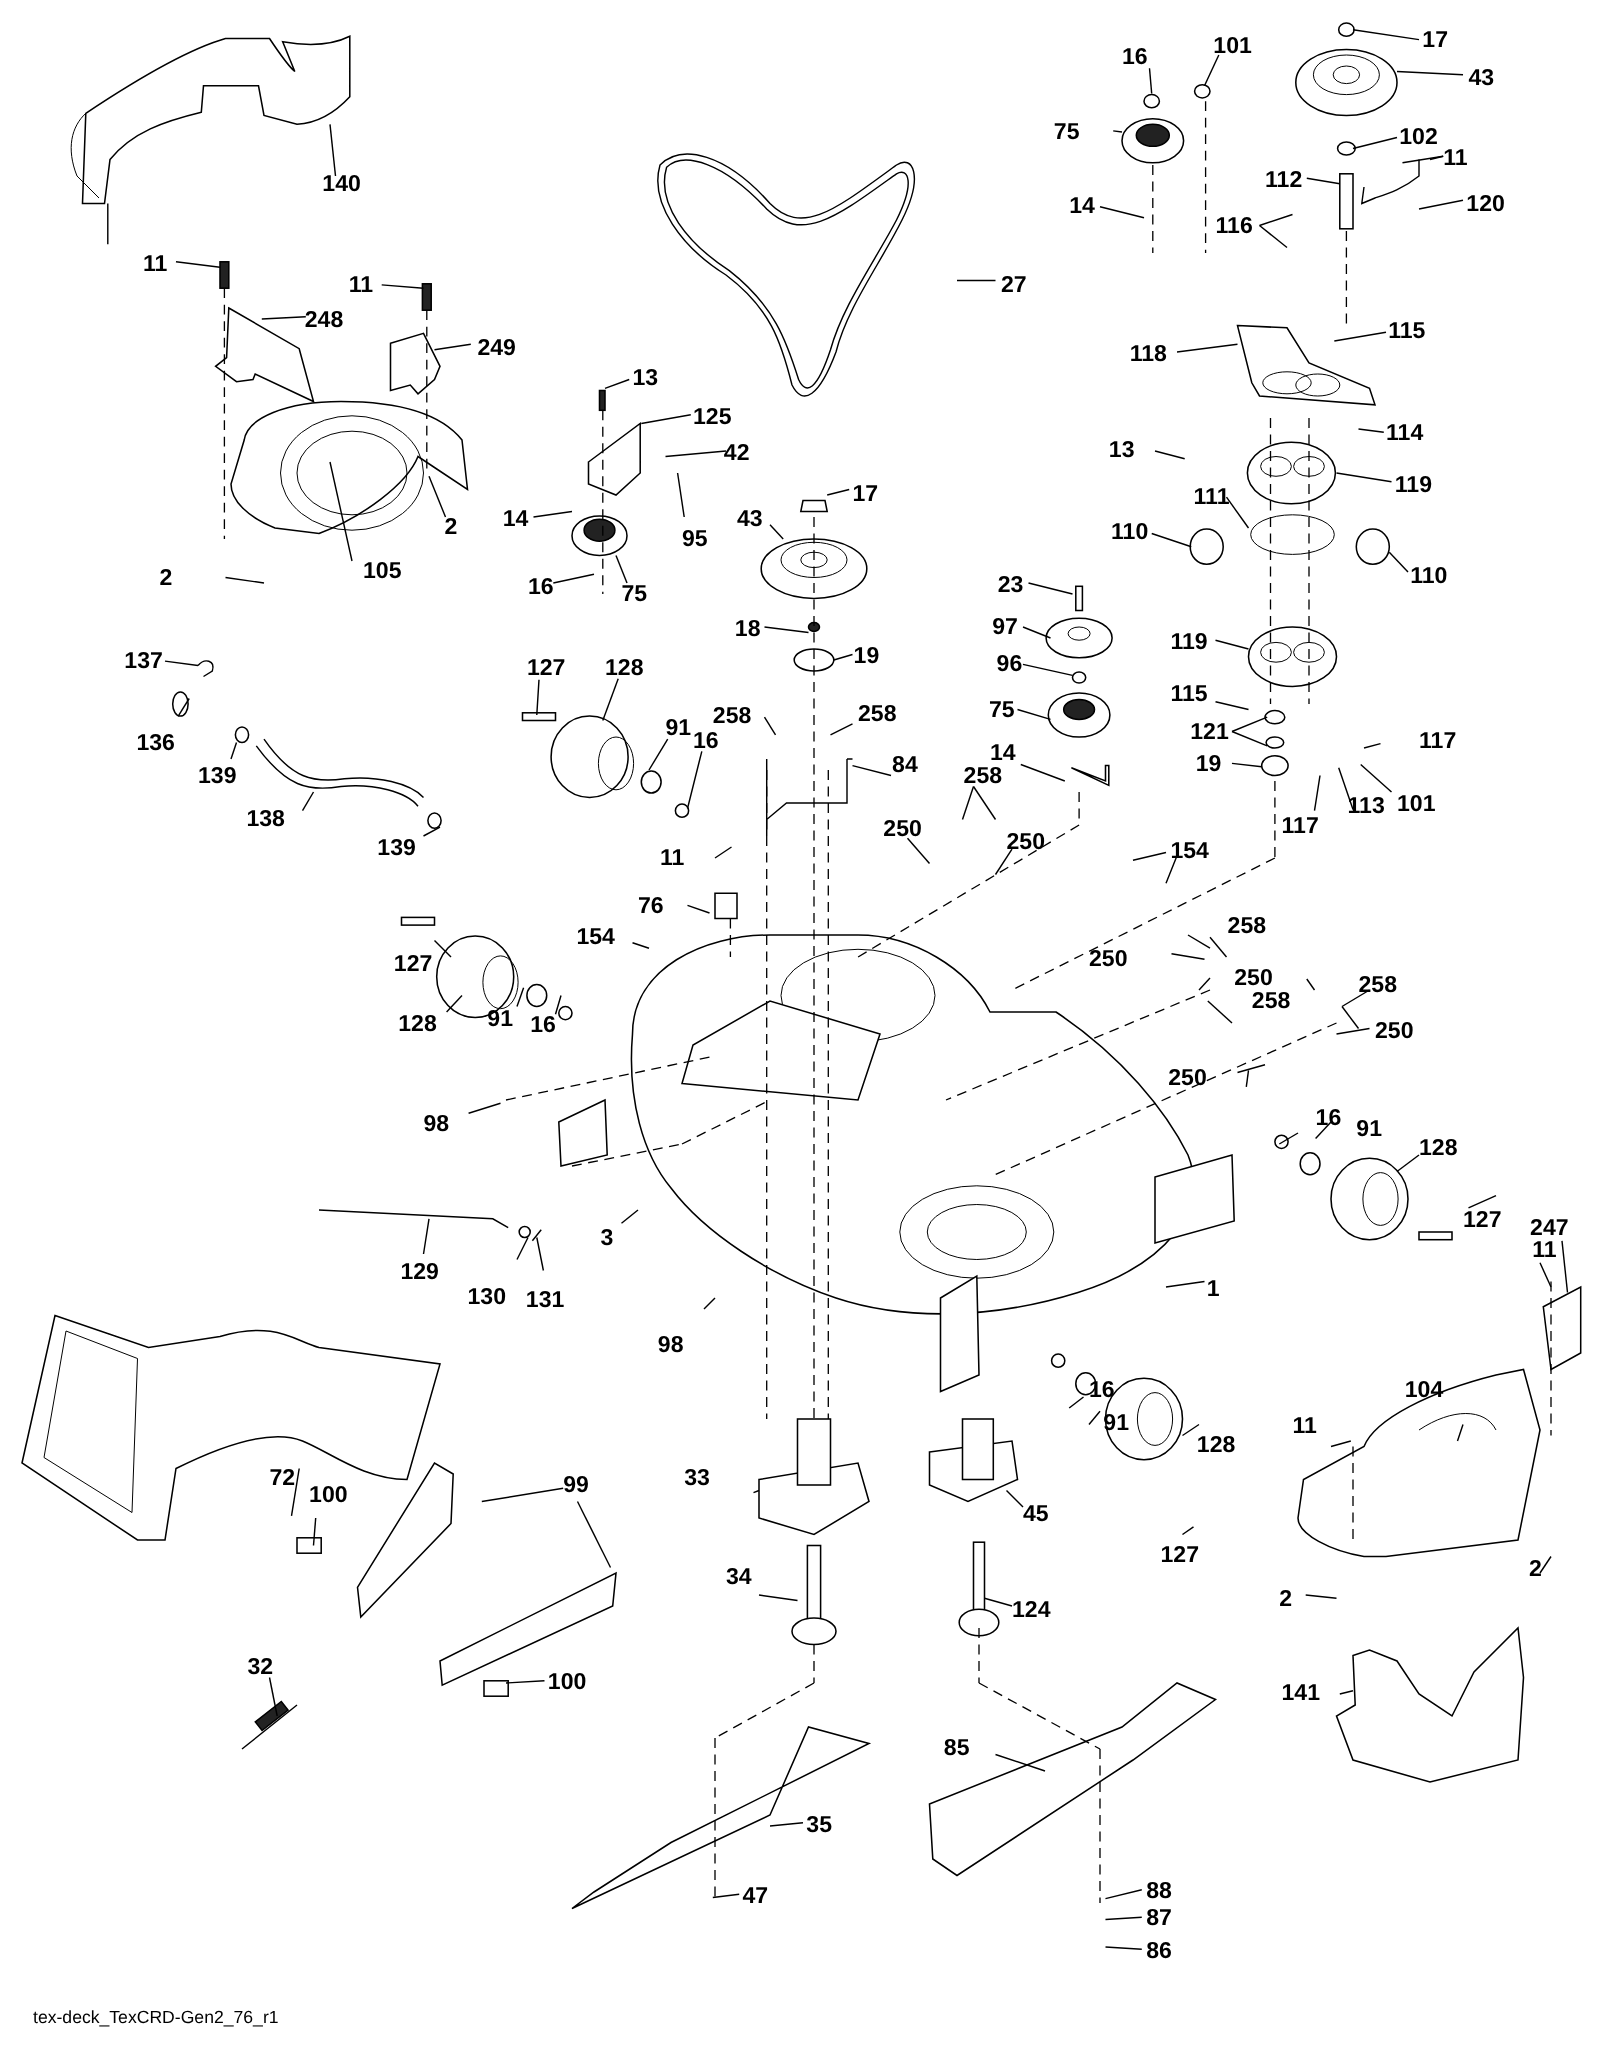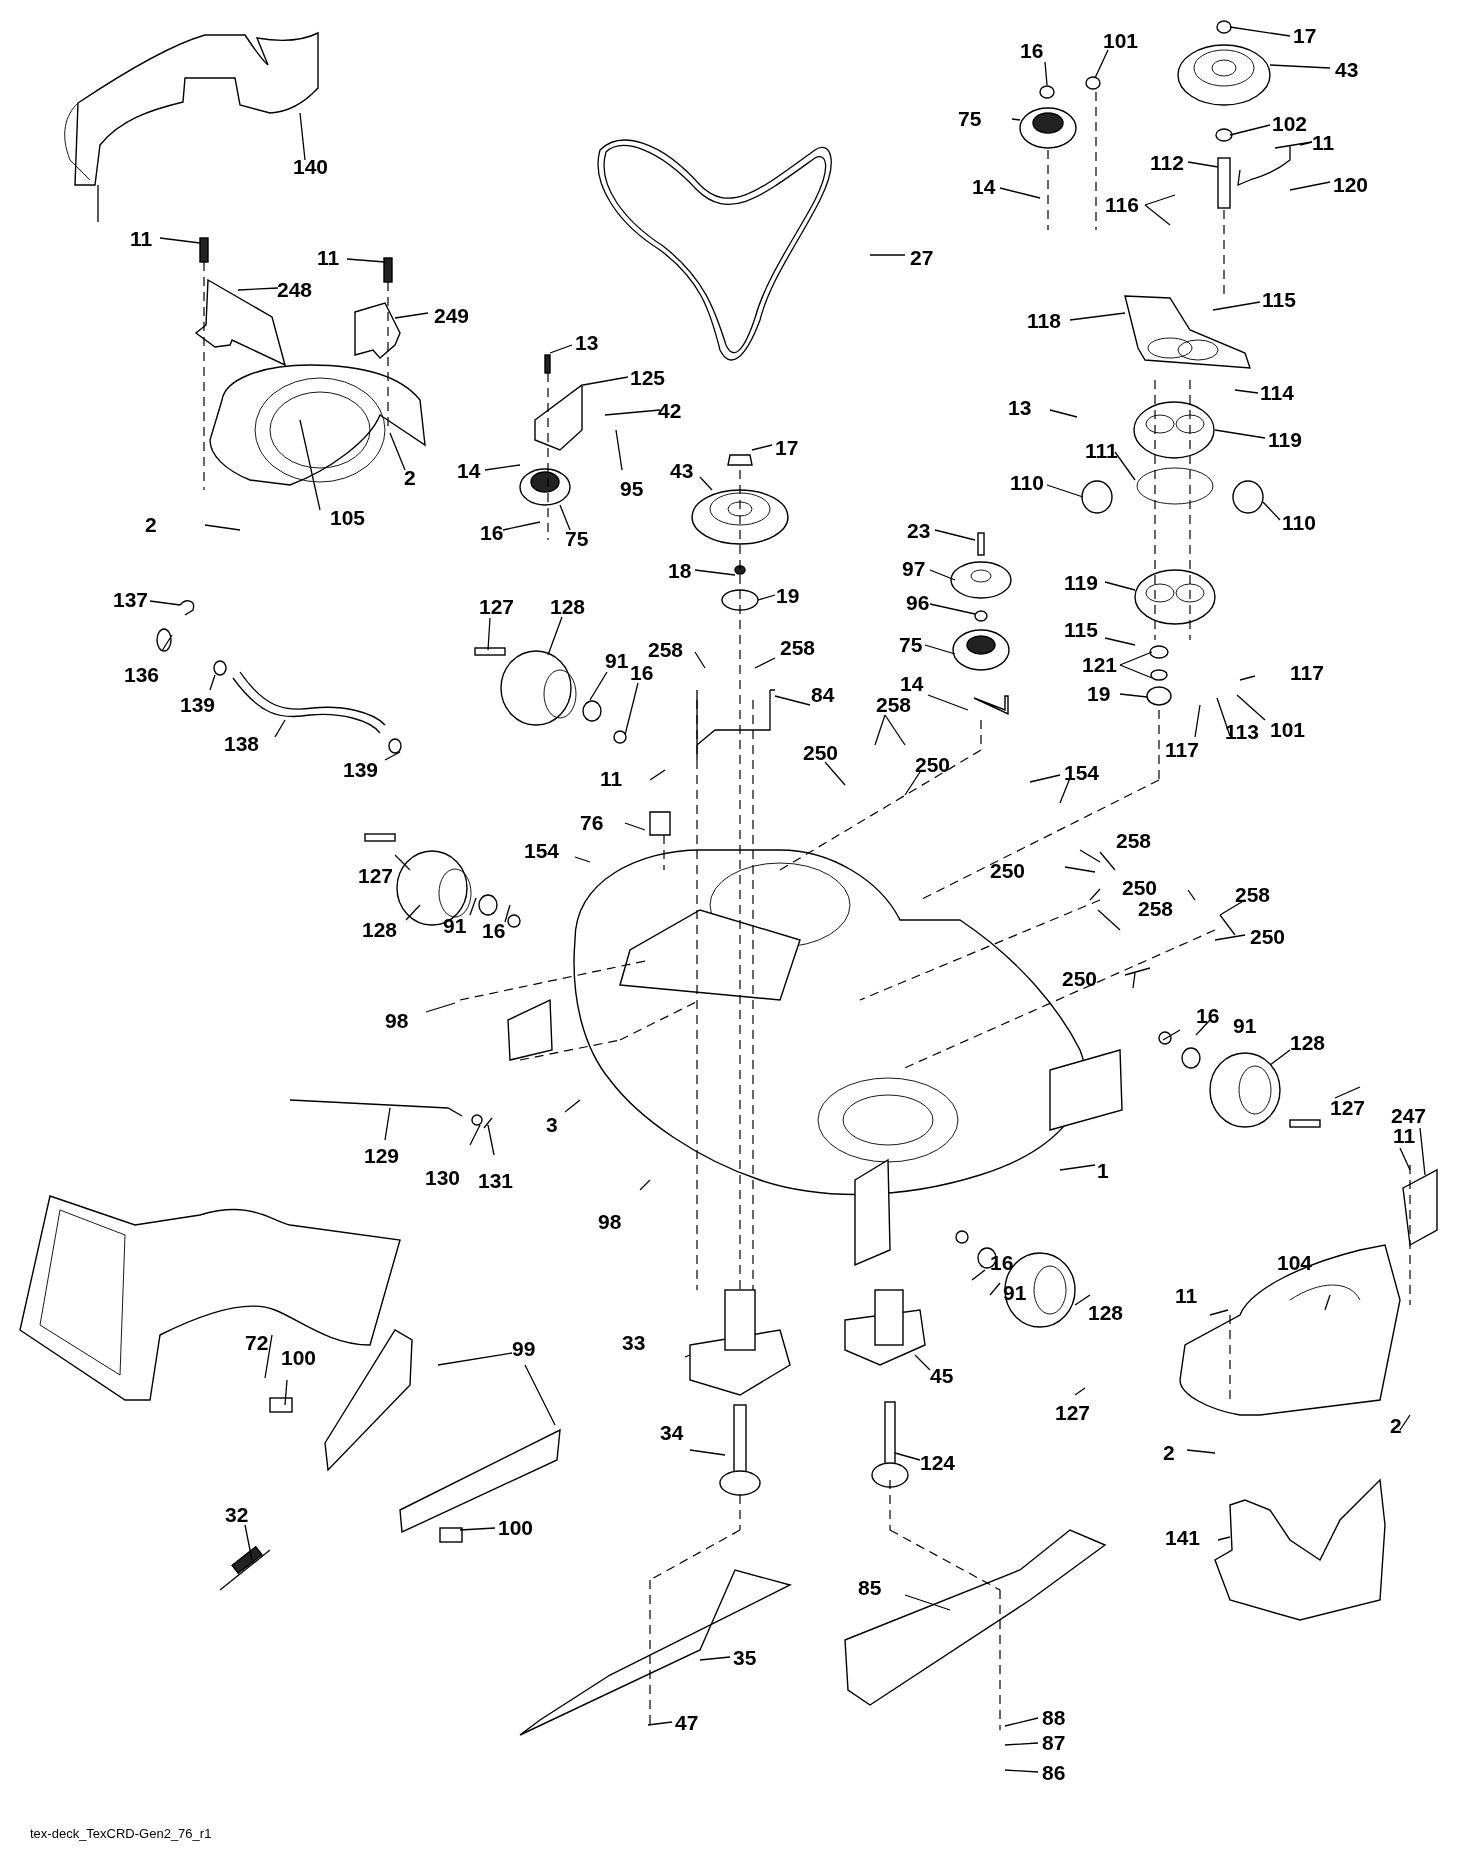--- a/index.html
+++ b/index.html
@@ -5,21 +5,21 @@
   html, body { margin: 0; padding: 0; background: #ffffff; }
   body { width: 1461px; height: 1868px; position: relative; overflow: hidden; font-family: "Liberation Sans", sans-serif; }
   #stage { position: absolute; left: 0; top: 0; width: 1461px; height: 1868px; }
   svg { position: absolute; left: 0; top: 0; }
   .lbl { font-family: "Liberation Sans", sans-serif; font-weight: bold; font-size: 21px; fill: #000; }
   .ln { stroke: #000; stroke-width: 1.3; fill: none; }
   .dash { stroke: #000; stroke-width: 1.2; fill: none; stroke-dasharray: 9 6; }
   .part { stroke: #000; stroke-width: 1.4; fill: #fff; }
   .partd { stroke: #000; stroke-width: 1.4; fill: #222; }
   .thin { stroke: #000; stroke-width: 0.9; fill: none; }
-  #footer { position: absolute; left: 30px; top: 1826px; font-family: "Liberation Sans", sans-serif; font-size: 13px; color: #000; }
+  #footer { position: absolute; left: 30px; top: 1826px; font-family: "Liberation Sans", sans-serif; font-size: 16px; color: #000; }
 </style>
 </head>
 <body>
 
 <div id="stage">
 <svg width="1461" height="1868" viewBox="0 0 1461 1868">
 
   <g>
     <path class="part" d="M78,103 C120,75 170,45 205,35 L245,35 C255,50 262,60 268,65 L257,38 C280,42 300,42 318,33 L318,88 C305,102 290,112 270,113 L240,105 L235,78 L185,78 L183,102 C150,110 120,120 100,145 L95,185 L75,185 Z"></path>
     <path class="thin" d="M78,103 C65,115 60,135 70,160 L90,180"></path>

